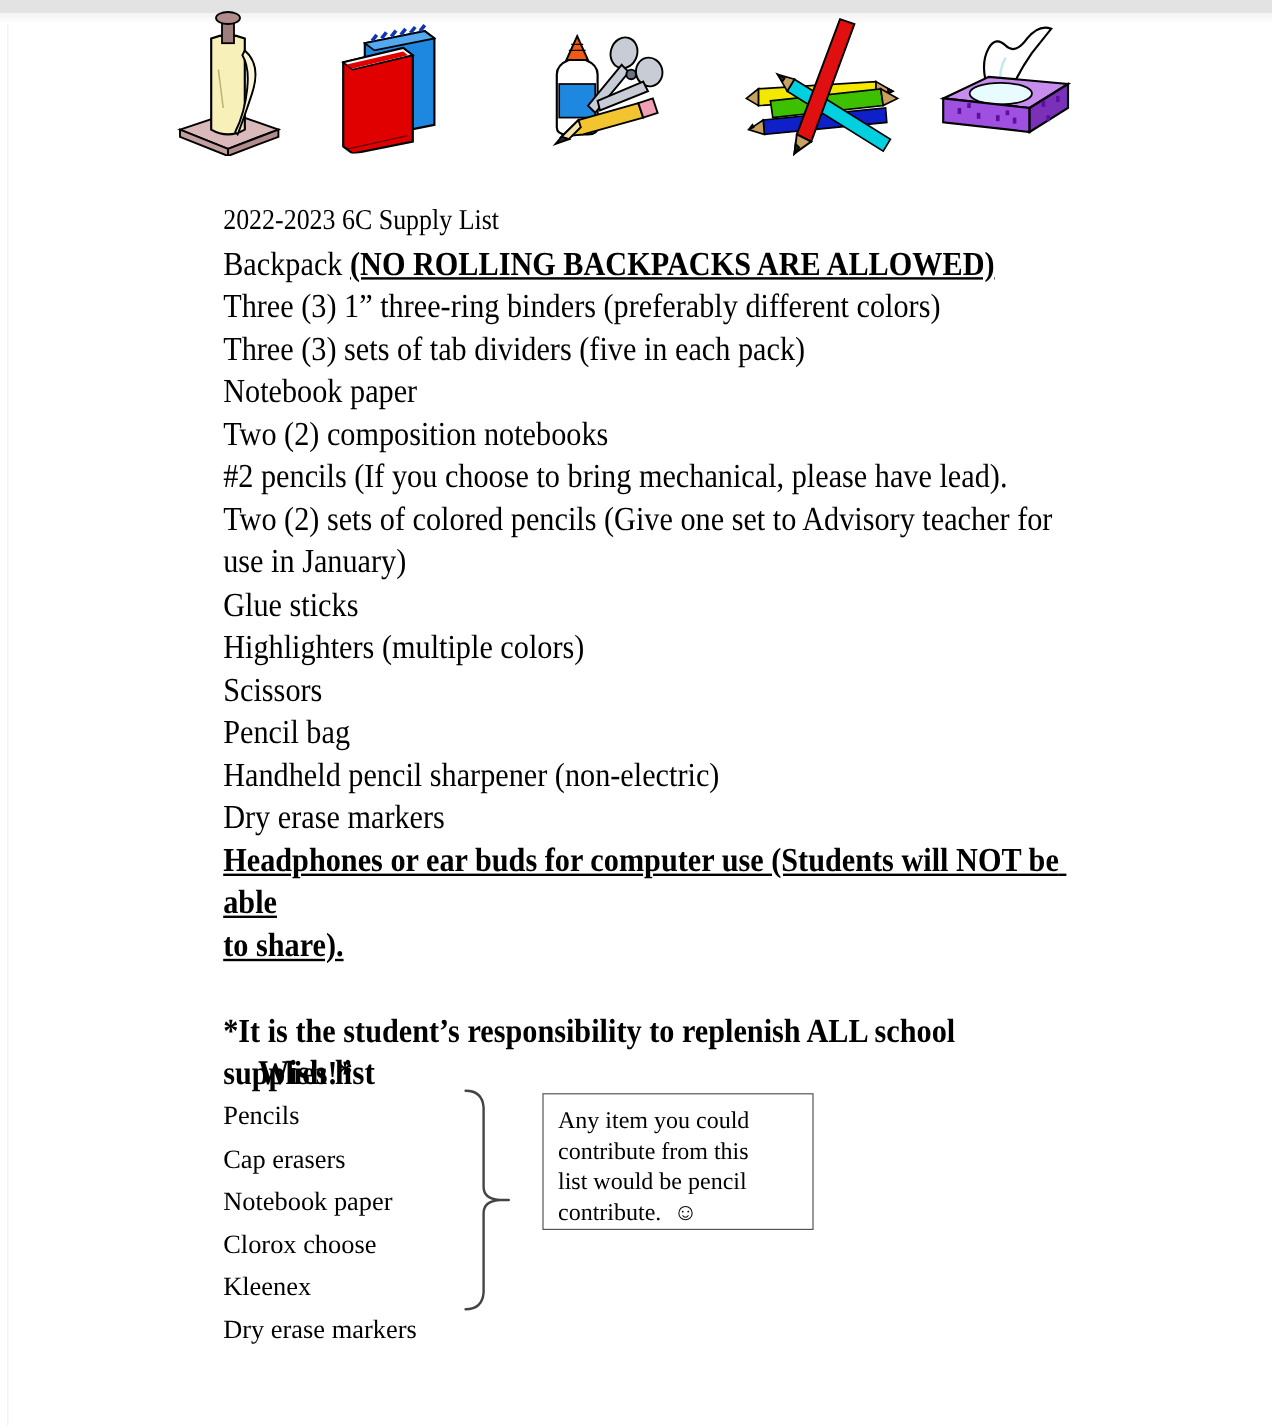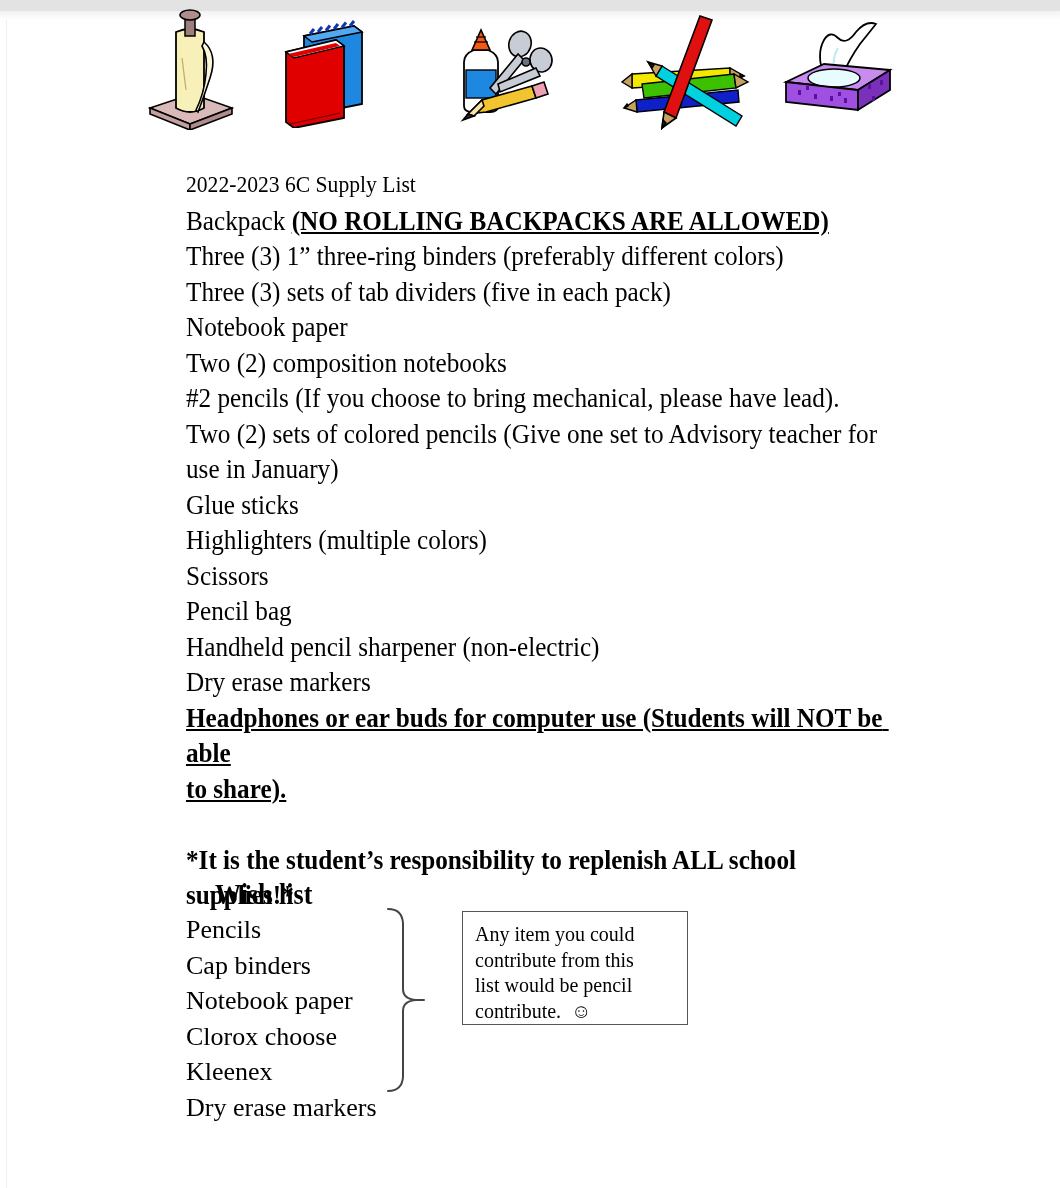--- a/index.html
+++ b/index.html
@@ -89,21 +89,21 @@
     left: 186px;
     width: 320px;
   }
   .wish-head {
     font-size: 29px;
     font-weight: bold;
     line-height: 36px;
     margin-left: 29px;
   }
   .wish-item {
-    font-size: 26px;
+    font-size: 22px;
     line-height: 35.5px;
     white-space: nowrap;
   }
 
   
   #brace-wrap {
     position: absolute;
     top: 905px;
     left: 386px;
     width: 40px;
@@ -114,21 +114,20 @@
   #note-box {
     position: absolute;
     top: 911px;
     left: 452px;
     width: 226px;
     height: 114px;
     border: 1.5px solid #555555;
     background: #ffffff;
     box-sizing: border-box;
     padding: 10px 12px 14px 12px;
-    margin-left: 10px;
   }
   .note-line {
     font-size: 20px;
     line-height: 25.5px;
     white-space: nowrap;
   }
   .smiley { font-size: 20px; }
 </style>
 </head>
 <body>
@@ -304,21 +303,21 @@
 
   <div class="line"><span class="cond b">*It is the student’s responsibility to replenish ALL school supplies!*</span></div>
 
 </div>
 
 <div id="wish-section">
   <div class="wish-head">
     <span class="cond">Wish list</span>
   </div>
   <div class="wish-item">Pencils</div>
-  <div class="wish-item">Cap binders</div>
+  <div class="wish-item">Cap erasers</div>
   <div class="wish-item">Notebook paper</div>
   <div class="wish-item">Clorox choose</div>
   <div class="wish-item">Kleenex</div>
   <div class="wish-item">Dry erase markers</div>
 </div>
 
 <div id="brace-wrap">
   <svg width="40" height="190" viewBox="0 0 40 190">
     <path d="M2,4 Q16,4 17,18 L17,84 Q17,94 30,95 Q17,96 17,106 L17,172 Q16,186 2,186" fill="none" stroke="#444444" stroke-width="2" stroke-linecap="round"></path>
     <path d="M30,95 L38,95" fill="none" stroke="#444444" stroke-width="2" stroke-linecap="round"></path>

